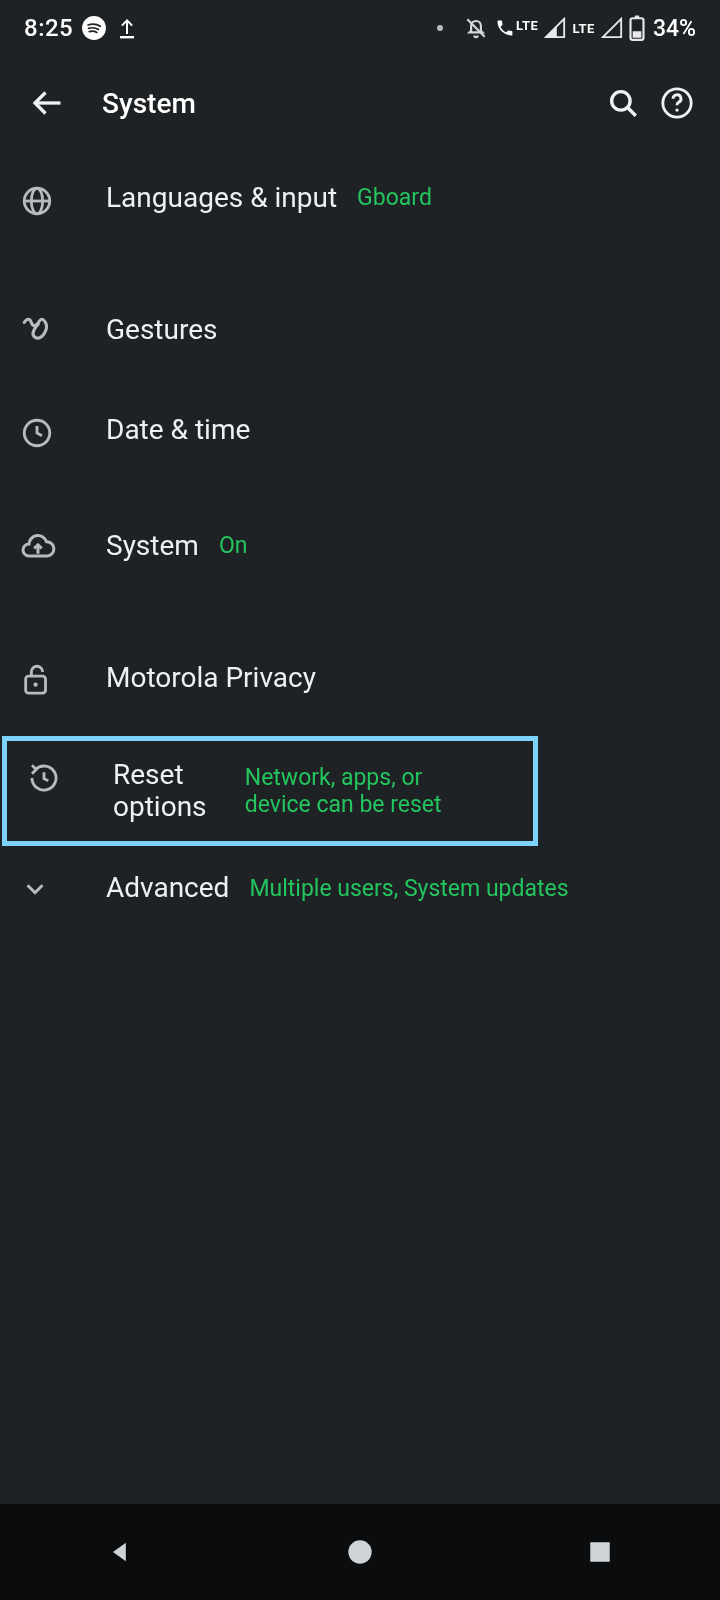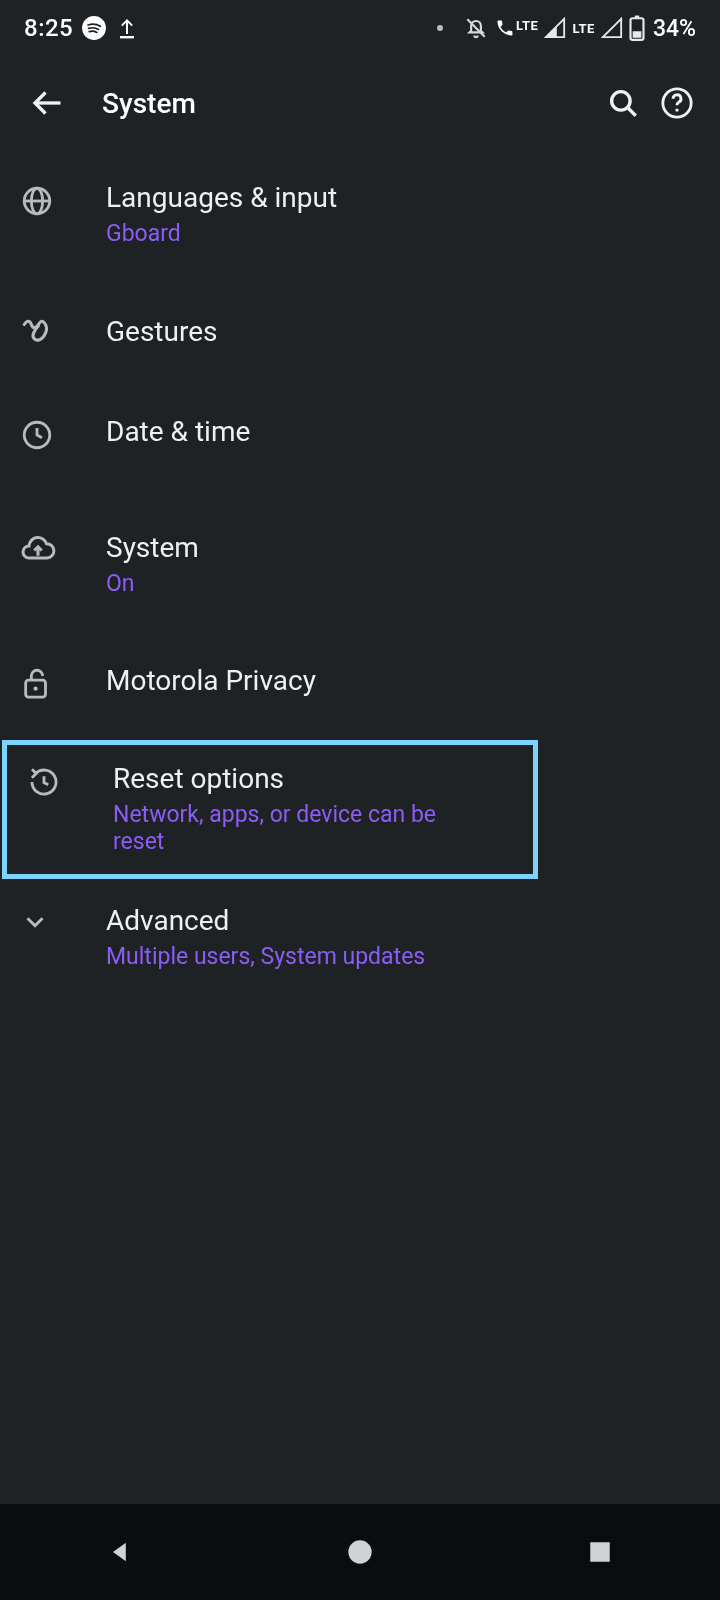--- a/index.html
+++ b/index.html
@@ -9,23 +9,23 @@
   .status-right{gap:6px;}
   .status-time{letter-spacing:0.5px;}
   .lte{font-size:13px;font-weight:700;letter-spacing:0.5px;}
   .dot{width:6px;height:6px;border-radius:50%;background:#b9bdc0;margin:0 14px 0 4px;}
   .app-bar{display:flex;align-items:center;height:94px;padding:0 16px 0 20px;}
   .app-title{font-size:28px;font-weight:500;color:#ffffff;margin-left:28px;flex:1;}
   .icon-btn{width:54px;height:54px;display:flex;align-items:center;justify-content:center;}
   .content{padding-top:6px;}
   .row{display:flex;align-items:flex-start;padding:26px 20px 26px 20px;min-height:64px;}
   .row .icon-slot{width:86px;display:flex;justify-content:flex-start;align-items:flex-start;padding-top:2px;}
-  .row .text-slot{flex:1;display:flex;flex-direction:column;gap:6px;padding-right:20px;}
+  .row .text-slot{flex:1;display:flex;flex-direction:row;gap:20px;padding-right:20px;align-items:center;}
   .row .title{font-size:28px;color:#eef0f2;line-height:1.15;}
-  .row .subtitle{font-size:23px;color:#8b5cf6;line-height:1.2;}
+  .row .subtitle{font-size:23px;color:#22c55e;line-height:1.2;}
   .highlight{border:5px solid #7dd3fc;margin:0 0 0 2px;width:536px;box-sizing:border-box;padding-top:18px;padding-bottom:18px;}
   .nav-bar{position:absolute;left:0;bottom:0;width:720px;height:96px;background:#0b0c0d;display:flex;justify-content:space-around;align-items:center;}
   .nav-btn{width:120px;height:70px;display:flex;align-items:center;justify-content:center;}
 </style>
 </head>
 <body>
 
 <div class="status-bar">
   <div class="status-left">
     <span class="status-time">8:25</span>

